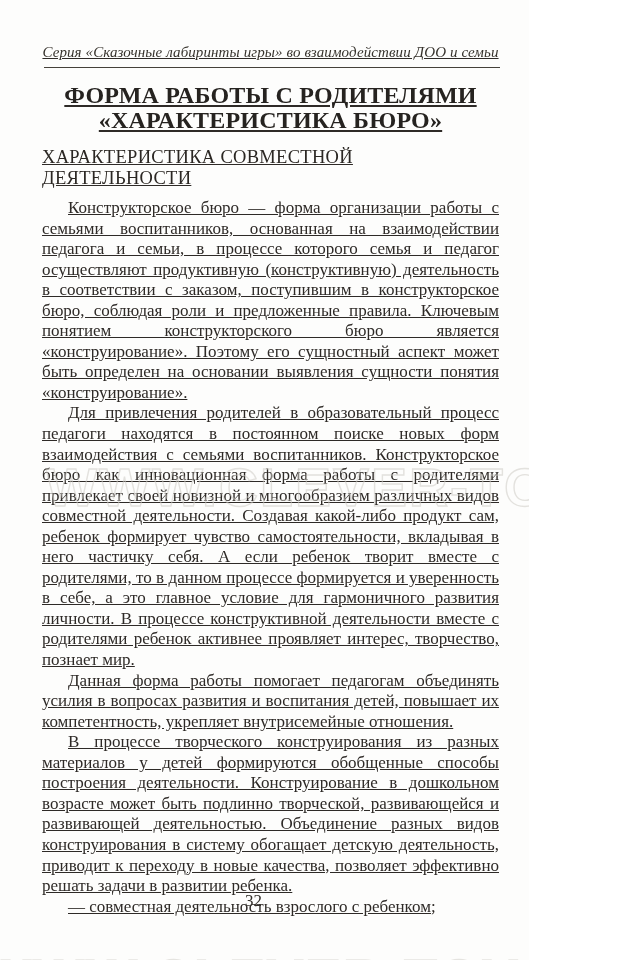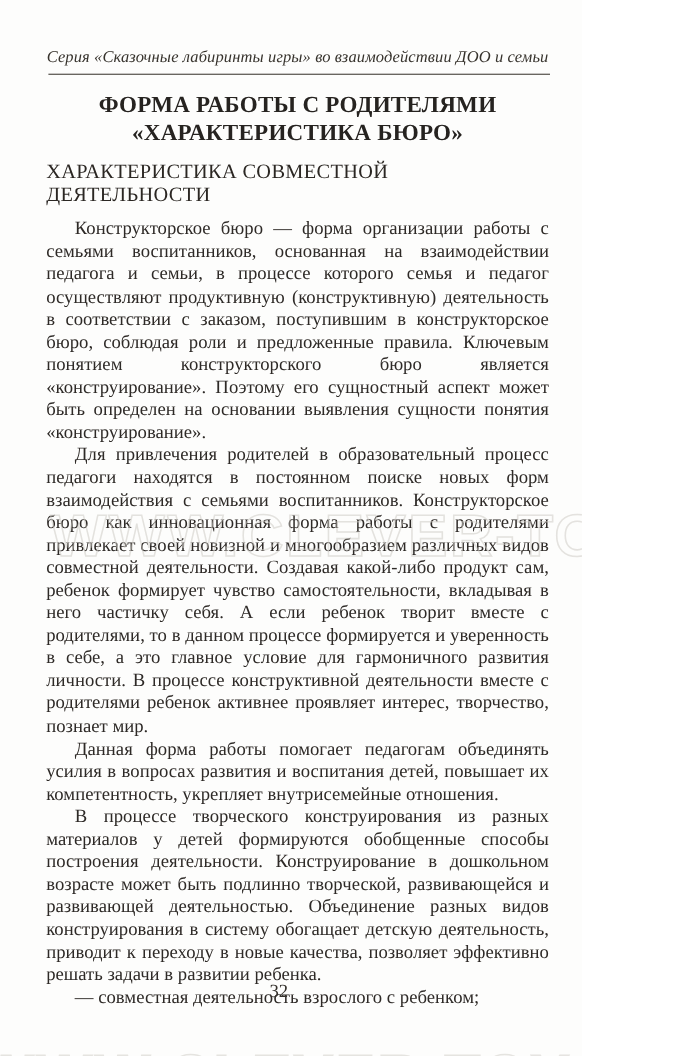--- a/index.html
+++ b/index.html
@@ -8,40 +8,41 @@
     background: #ffffff;
   }
   .page {
     position: relative;
     width: 529px;
     height: 960px;
     background: #fdfdfc;
     font-family: "Liberation Serif", serif;
     color: #2e2a27;
     overflow: hidden;
+    text-decoration: underline;
   }
   .series-header {
     margin: 44px 30px 0 42px;
     text-align: center;
     font-style: italic;
     font-size: 15px;
     color: #37332d;
     letter-spacing: 0.1px;
   }
   .rule {
     margin: 6px 29px 0 44px;
     border: 0;
     border-top: 1.6px solid #45413a;
     height: 0;
   }
   .doc-title {
     margin: 15px 30px 0 42px;
     text-align: center;
     font-weight: bold;
-    font-size: 21px;
+    font-size: 24px;
     line-height: 25px;
     letter-spacing: 0.2px;
     color: #262320;
   }
   .section-heading {
     margin: 14px 30px 0 42px;
     text-align: left;
     font-weight: normal;
     font-size: 18.5px;
     letter-spacing: 0.3px;

